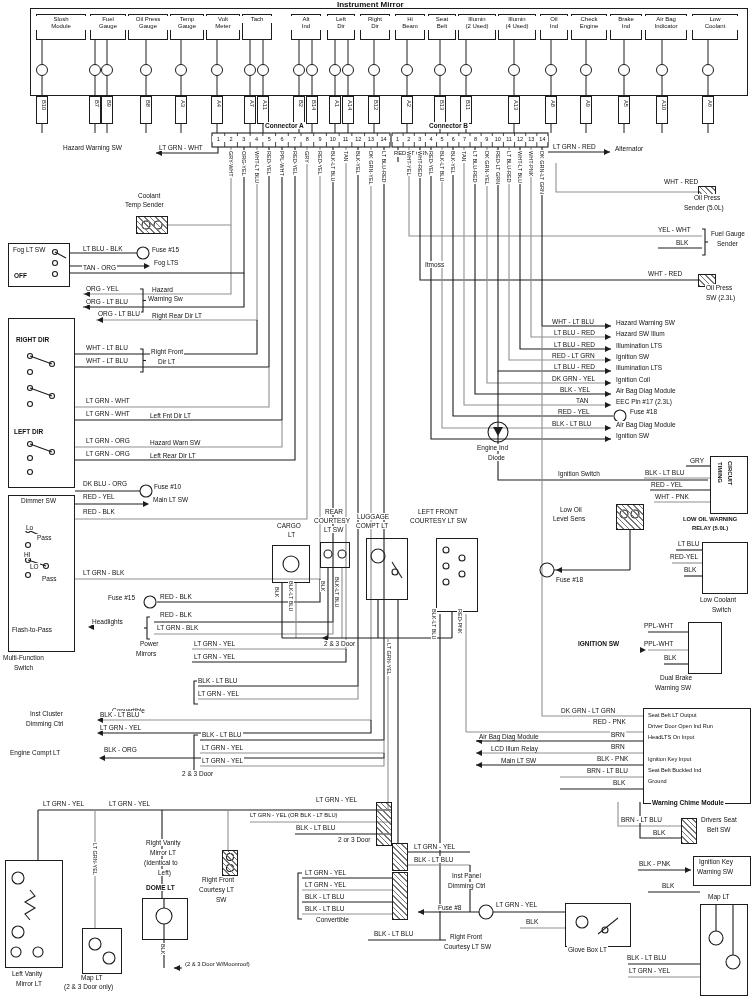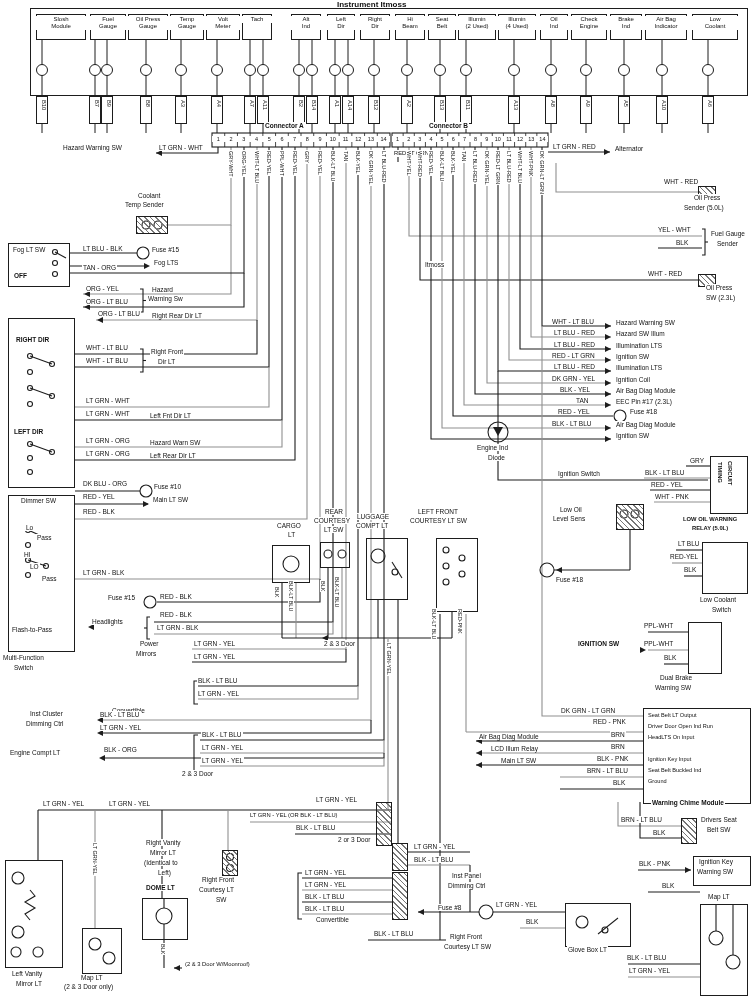--- a/index.html
+++ b/index.html
@@ -342,21 +342,21 @@
       <polyline points="447.7142857142857,133 447.7142857142857,147" fill="none" stroke="#1d1d1d" stroke-width="0.8"></polyline>
       <polyline points="458.8571428571429,133 458.8571428571429,147" fill="none" stroke="#1d1d1d" stroke-width="0.8"></polyline>
       <polyline points="470,133 470,147" fill="none" stroke="#1d1d1d" stroke-width="0.8"></polyline>
       <polyline points="481.1428571428571,133 481.1428571428571,147" fill="none" stroke="#1d1d1d" stroke-width="0.8"></polyline>
       <polyline points="492.2857142857143,133 492.2857142857143,147" fill="none" stroke="#1d1d1d" stroke-width="0.8"></polyline>
       <polyline points="503.42857142857144,133 503.42857142857144,147" fill="none" stroke="#1d1d1d" stroke-width="0.8"></polyline>
       <polyline points="514.5714285714286,133 514.5714285714286,147" fill="none" stroke="#1d1d1d" stroke-width="0.8"></polyline>
       <polyline points="525.7142857142858,133 525.7142857142858,147" fill="none" stroke="#1d1d1d" stroke-width="0.8"></polyline>
       <polyline points="536.8571428571429,133 536.8571428571429,147" fill="none" stroke="#1d1d1d" stroke-width="0.8"></polyline>
     </svg>
-  <span class="t" style="left:336px;top:0;font-size:8px;font-weight:bold;">Instrument Itmoss</span>
+  <span class="t" style="left:336px;top:0;font-size:8px;font-weight:bold;">Instrument Mirror</span>
 <div class="bx" style="left: 30px; top: 8px; width: 718px; height: 88px;"></div>
     <div class="bx" style="left: 8px; top: 243px; width: 62px; height: 44px;"></div>
     <div class="bx" style="left: 8px; top: 318px; width: 67px; height: 170px;"></div>
     <div class="bx" style="left: 8px; top: 495px; width: 67px; height: 157px;"></div>
     <div class="bx" style="left: 272px; top: 545px; width: 38px; height: 38px;"></div>
     <div class="bx" style="left: 320px; top: 542px; width: 30px; height: 26px;"></div>
     <div class="bx" style="left: 366px; top: 538px; width: 42px; height: 62px;"></div>
     <div class="bx" style="left: 436px; top: 538px; width: 42px; height: 74px;"></div>
     <div class="bx" style="left: 710px; top: 456px; width: 38px; height: 58px;"></div>
     <div class="bx" style="left: 643px; top: 708px; width: 108px; height: 96px;"></div>

